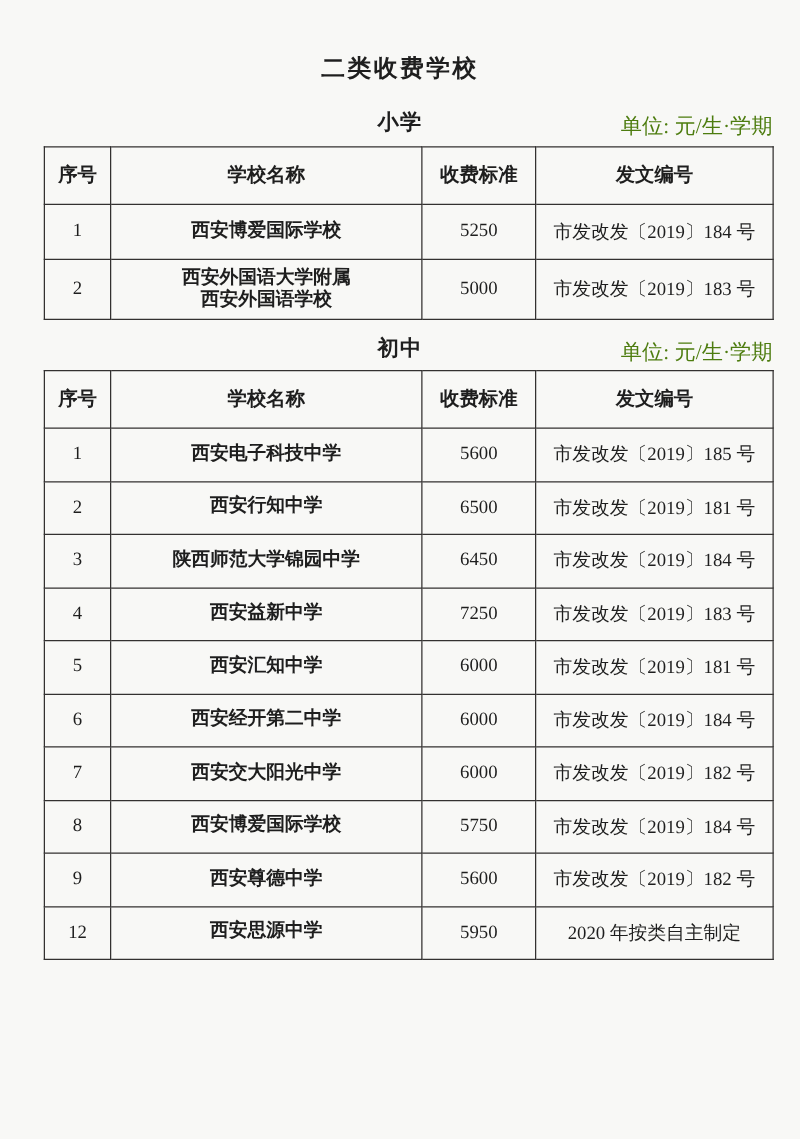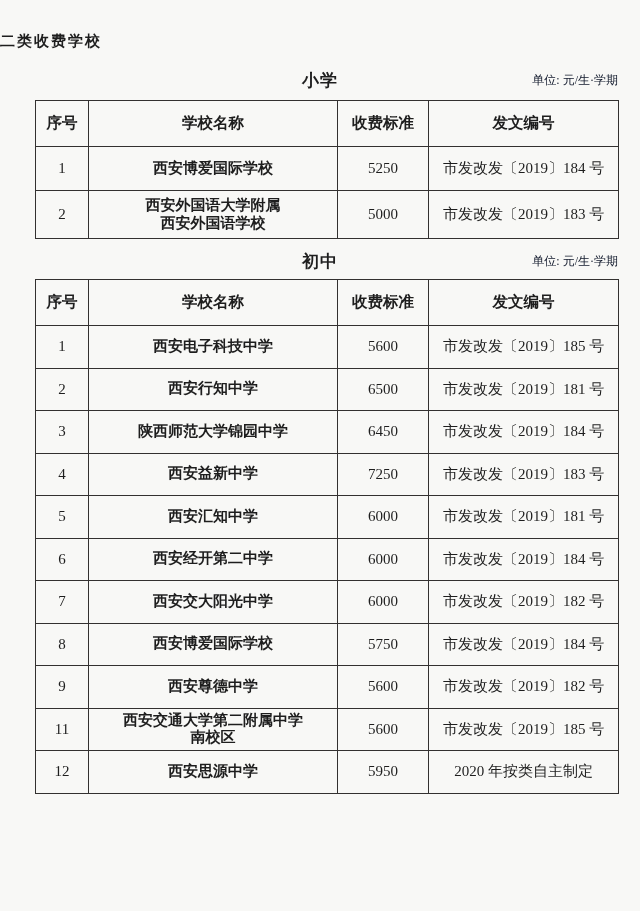--- a/index.html
+++ b/index.html
@@ -8,43 +8,43 @@
     position: relative;
     width: 640px;
     height: 911px;
     margin: 0 auto;
     background: #f8f8f6;
     color: #1e1e1e;
     font-family: "Liberation Serif", "DejaVu Serif", serif;
     overflow: hidden;
   }
   .doc-title {
-    padding-top: 32px;
-    text-align: left;
-    font-size: 15px;
+    padding-top: 42px;
+    text-align: center;
+    font-size: 19px;
     font-weight: bold;
     letter-spacing: 2px;
   }
   .section-heading-row {
     position: relative;
     margin-top: 18px;
     height: 24px;
   }
   .section-heading {
     text-align: center;
     font-size: 17px;
     font-weight: bold;
     letter-spacing: 1px;
   }
   .unit-label {
     position: absolute;
     right: 22px;
     top: 3px;
-    font-size: 12px;
-    color: #0f172a;
+    font-size: 17px;
+    color: #4d7c0f;
   }
   table.fee-table {
     margin-left: 35px;
     width: 583px;
     border-collapse: collapse;
     table-layout: fixed;
     font-size: 15px;
     padding-left: 28px;
   }
   table.fee-table.t1 { margin-top: 7px; }
@@ -176,27 +176,20 @@
       <td>5750</td>
       <td>市发改发〔2019〕184 号</td>
     </tr>
     <tr>
       <td>9</td>
       <td class="cell-school">西安尊德中学</td>
       <td>5600</td>
       <td>市发改发〔2019〕182 号</td>
     </tr>
     <tr>
-      <td>11</td>
-      <td class="cell-school">西安交通大学第二附属中学
-南校区</td>
-      <td>5600</td>
-      <td>市发改发〔2019〕185 号</td>
-    </tr>
-    <tr>
       <td>12</td>
       <td class="cell-school">西安思源中学</td>
       <td>5950</td>
       <td>2020 年按类自主制定</td>
     </tr>
   </tbody>
     </table>
 
 
 </div>

